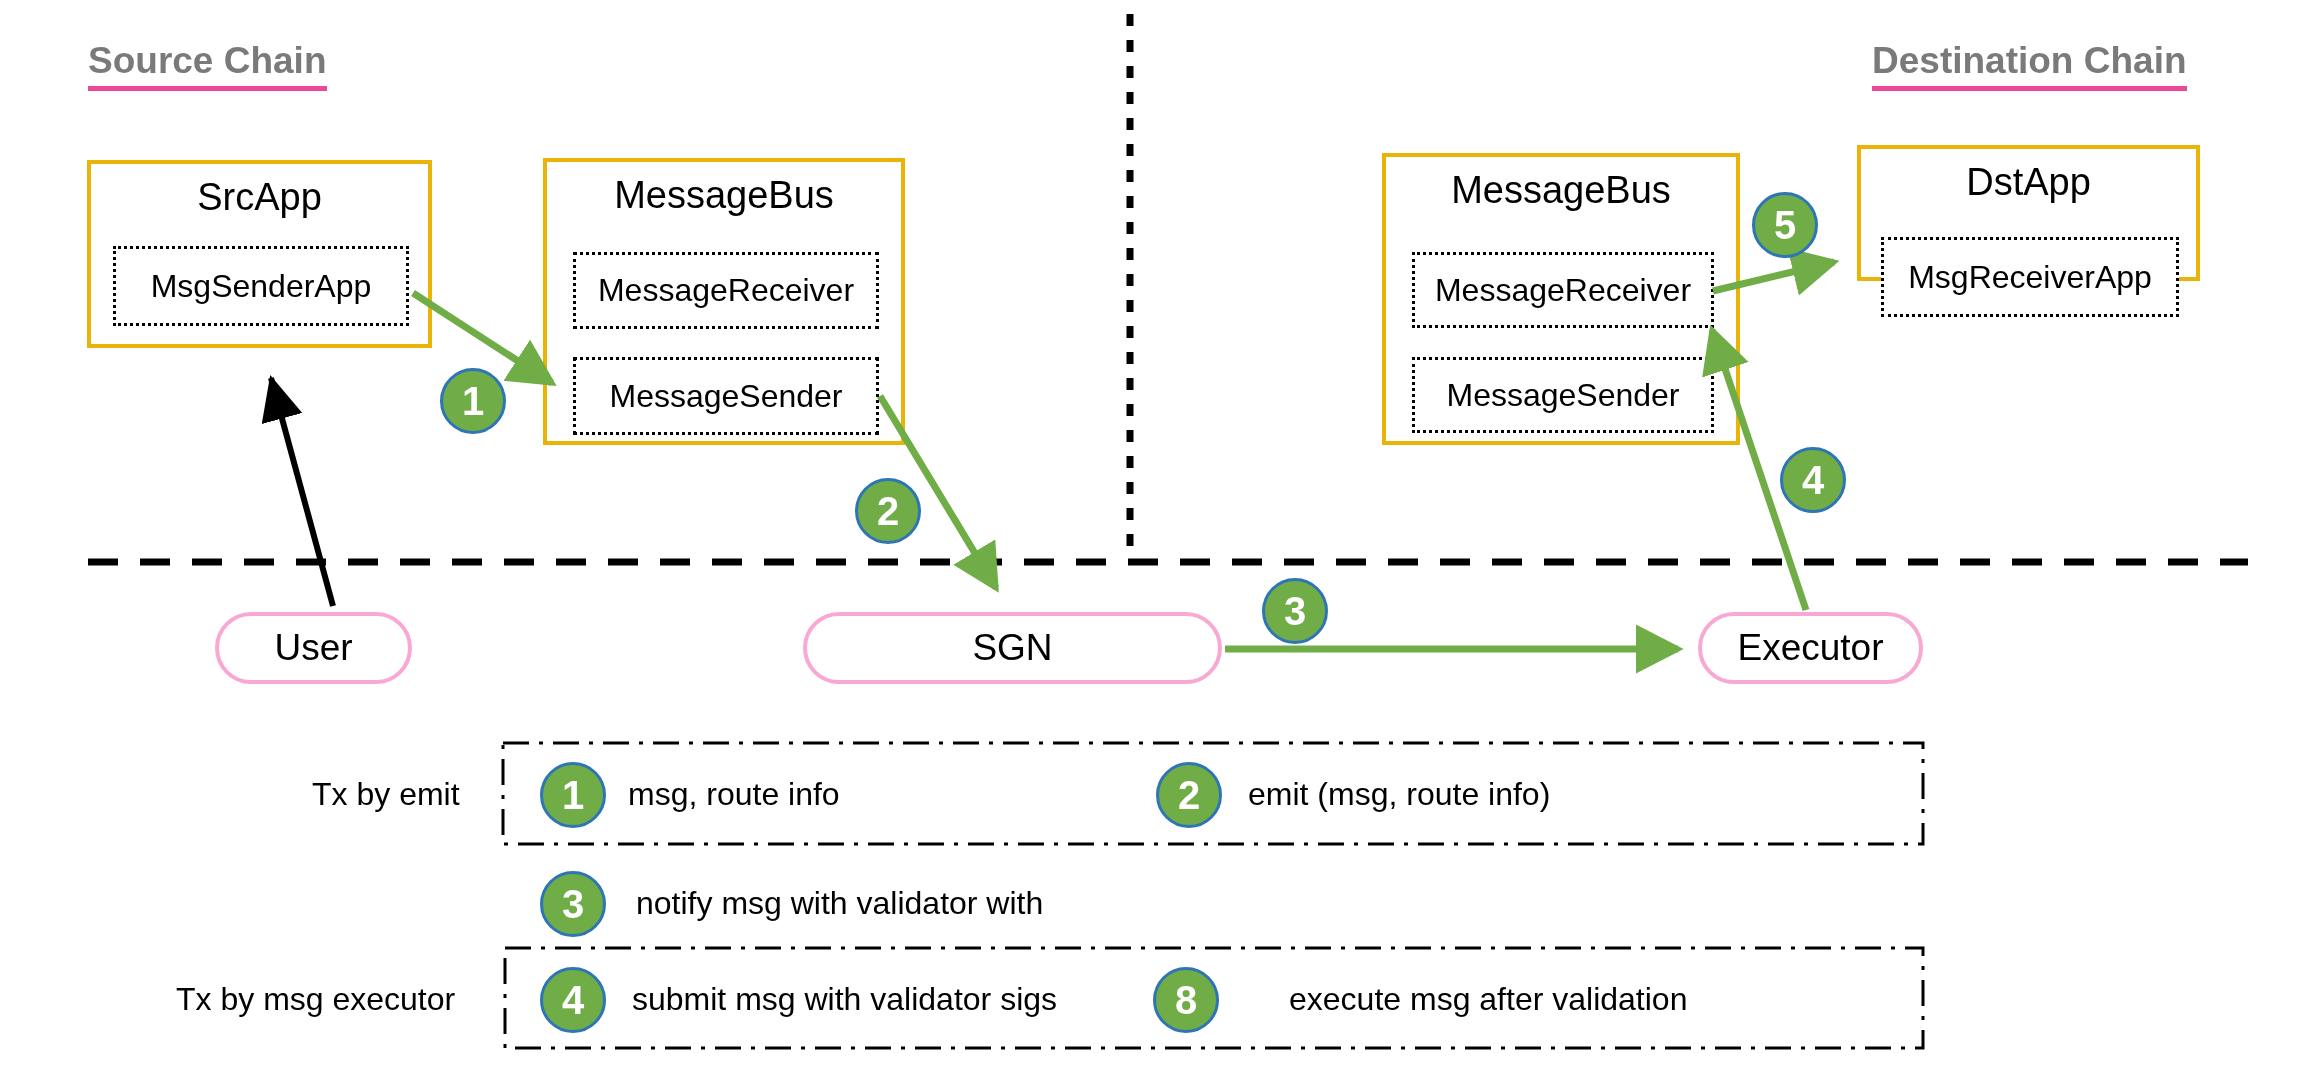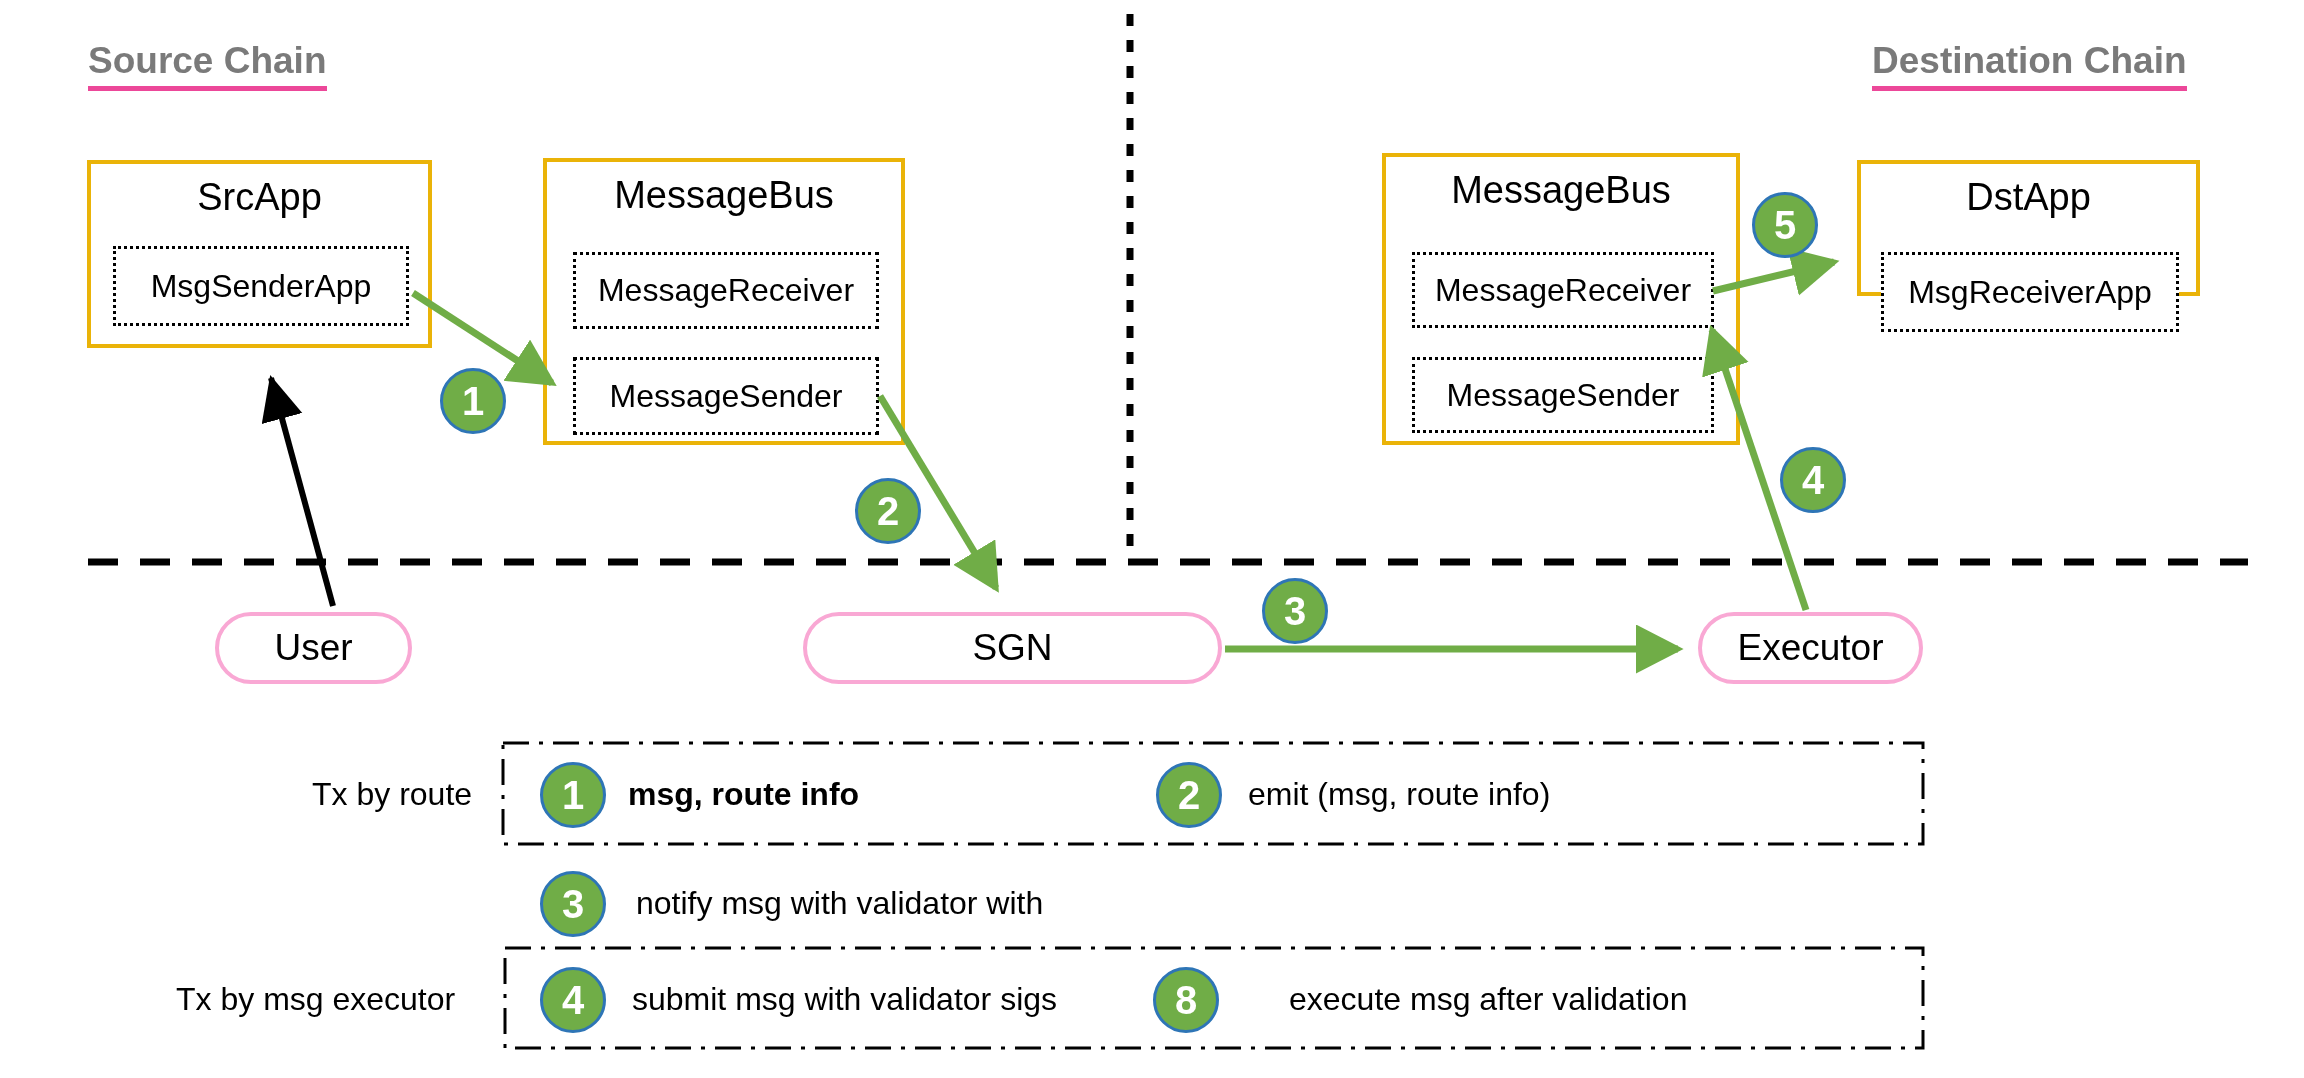--- a/index.html
+++ b/index.html
@@ -84,21 +84,21 @@
   <div class="solid-box" style="left:1382px;top:153px;width:358px;height:292px;">
     <div class="box-title">MessageBus</div>
     <div class="dotted-box" style="left:26px;top:95px;width:302px;height:76px;">
       <span>MessageReceiver</span>
     </div>
     <div class="dotted-box" style="left:26px;top:200px;width:302px;height:76px;">
       <span>MessageSender</span>
     </div>
   </div>
 
-  <div class="solid-box" style="left:1857px;top:160px;width:343px;height:136px;">
+  <div class="solid-box" style="left:1857px;top:145px;width:343px;height:136px;">
     <div class="box-title">DstApp</div>
     <div class="dotted-box" style="left:20px;top:88px;width:298px;height:80px;">
       <span>MsgReceiverApp</span>
     </div>
   </div>
 
   <div class="pill" style="left:215px;top:612px;width:197px;height:72px;">
     <span>User</span>
   </div>
   <div class="pill" style="left:803px;top:612px;width:419px;height:72px;">
@@ -107,24 +107,24 @@
   <div class="pill" style="left:1698px;top:612px;width:225px;height:72px;">
     <span>Executor</span>
   </div>
 
   <div class="badge" style="left:440px;top:368px;">1</div>
   <div class="badge" style="left:855px;top:478px;">2</div>
   <div class="badge" style="left:1262px;top:578px;">3</div>
   <div class="badge" style="left:1780px;top:447px;">4</div>
   <div class="badge" style="left:1752px;top:192px;">5</div>
 
-  <div class="legend-label" style="left:312px;top:774px;">Tx by route</div>
+  <div class="legend-label" style="left:312px;top:774px;">Tx by emit</div>
 
   <div class="badge" style="left:540px;top:762px;">1</div>
-  <div class="legend-text" style="left:628px;top:774px;font-weight:bold;">msg, route info</div>
+  <div class="legend-text" style="left:628px;top:774px;">msg, route info</div>
 
   <div class="badge" style="left:1156px;top:762px;">2</div>
   <div class="legend-text" style="left:1248px;top:774px;">emit (msg, route info)</div>
 
   <div class="badge" style="left:540px;top:871px;">3</div>
   <div class="legend-text" style="left:636px;top:883px;">notify msg with validator with</div>
 
   <div class="legend-label" style="left:176px;top:979px;">Tx by msg executor</div>
 
   <div class="badge" style="left:540px;top:967px;">4</div>

